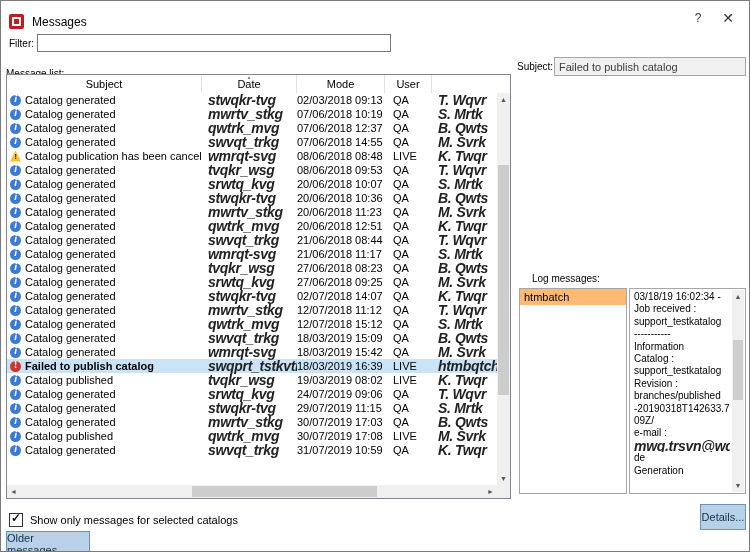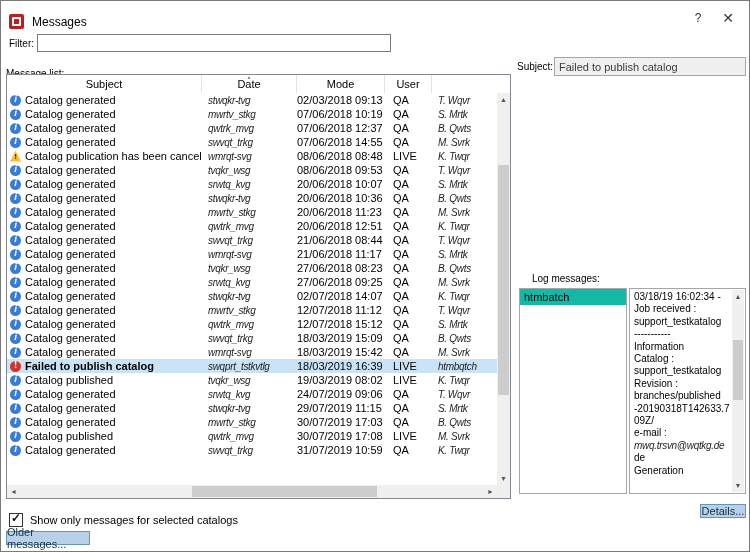--- a/index.html
+++ b/index.html
@@ -24,21 +24,21 @@
   .hcell{position:relative;display:flex;align-items:center;justify-content:center;font-size:11px;border-right:1px solid #e2e2e2;overflow:hidden;}
   .sort{position:absolute;top:-2px;left:50%;transform:translateX(-50%);font-size:6px;color:#888;}
   .rows{position:absolute;top:18px;left:0;right:13px;bottom:13px;overflow:hidden;background:#fff;}
   .lrow{display:grid;grid-template-columns:195px 95px 88px 47px 67px;height:14px;align-items:center;font-size:11px;color:#000;}
   .lrow.selected{background:#cbe3f6;}
   .c-subject{display:flex;align-items:center;gap:4px;padding-left:3px;white-space:nowrap;overflow:hidden;}
   .c-subject.b .stext{font-weight:bold;}
   .c-date{text-align:right;padding-right:10px;white-space:nowrap;}
   .c-mode{padding-left:8px;}
   .c-catalog,.c-user{padding-left:6px;}
-  .scramble{filter:blur(0.7px);font-size:10px;color:#222;letter-spacing:-0.3px;white-space:nowrap;overflow:hidden;font-style:italic;}
+  .scramble{filter:blur(0.7px);font-size:14px;color:#222;letter-spacing:-0.3px;white-space:nowrap;overflow:hidden;font-style:italic;font-weight:bold;}
 
   .micon{width:11px;height:11px;border-radius:50%;display:inline-flex;align-items:center;justify-content:center;font:bold 8px/1 "DejaVu Sans",sans-serif;color:#fff;flex:0 0 11px;}
   .micon.info{background:#3a7bd5;font-style:italic;}
   .micon.error{background:#cf352e;}
   .micon.warning{background:#fdbf2d;color:#4a3a00;border-radius:0;clip-path:polygon(50% 0,100% 100%,0 100%);font-size:7px;align-items:flex-end;padding-bottom:1px;box-sizing:border-box;}
 
   
   .vscroll{position:absolute;top:18px;right:0;bottom:13px;width:13px;background:#f0f0f0;}
   .arr{height:13px;display:flex;align-items:center;justify-content:center;font-size:7px;color:#555;}
   .arr.down{position:absolute;bottom:0;left:0;right:0;}
@@ -47,32 +47,32 @@
   .harr{position:absolute;top:0;width:13px;height:13px;display:flex;align-items:center;justify-content:center;font-size:7px;color:#555;}
   .harr.left{left:0;} .harr.right{right:0;}
   .hthumb{position:absolute;top:1px;bottom:1px;left:185px;width:185px;background:#cdcdcd;}
   .corner{position:absolute;right:0;bottom:0;width:13px;height:13px;background:#f0f0f0;}
 
   
   .checkbox-row{position:absolute;left:8px;top:512px;display:flex;align-items:center;gap:7px;font-size:11px;}
   .checkbox{width:12px;height:12px;border:1px solid #333;background:#fff;position:relative;flex:0 0 12px;}
   .checkbox.checked::after{content:"\2713";position:absolute;top:-3px;left:1px;font-size:12px;font-weight:bold;color:#111;}
 
-  .btn{position:absolute;height:14px;font-size:11px;background:#b9d1e8;border:1px solid #6a93b8;color:#10304b;display:flex;align-items:center;justify-content:center;box-sizing:border-box;cursor:default;}
+  .btn{position:absolute;height:26px;font-size:11px;background:#b9d1e8;border:1px solid #6a93b8;color:#10304b;display:flex;align-items:center;justify-content:center;box-sizing:border-box;cursor:default;}
   .btn.older{left:5px;top:530px;width:84px;}
   .btn.details{left:699px;top:503px;width:46px;}
   .btn.close-btn{left:705px;top:551px;width:40px;}
 
   
   .subject-input{position:absolute;left:553px;top:56px;width:192px;height:19px;background:#f0f0f0;border:1px solid #a6a6a6;box-sizing:border-box;font-size:11px;color:#3c3c3c;display:flex;align-items:center;padding:0 4px;white-space:nowrap;overflow:hidden;}
   .message-box{position:absolute;left:518px;top:79px;width:227px;height:184px;border:1px solid #a6a6a6;box-sizing:border-box;background:#fff;font-size:11px;line-height:14px;padding:3px 5px;overflow:hidden;color:#000;}
   .log-panel{position:absolute;left:518px;top:287px;width:227px;height:206px;}
   .log-list{position:absolute;left:0;top:0;width:108px;bottom:0;border:1px solid #a6a6a6;background:#fff;box-sizing:border-box;}
   .log-item{height:16px;font-size:11px;display:flex;align-items:center;padding:0 4px;}
-  .log-item.selected{background:#14b8a6;}
+  .log-item.selected{background:#fdba74;}
   .log-view{position:absolute;left:110px;top:0;right:0;bottom:0;border:1px solid #a6a6a6;background:#fff;box-sizing:border-box;}
   .log-lines{position:absolute;left:4px;top:2px;right:15px;bottom:2px;overflow:hidden;font-size:10px;line-height:12.4px;color:#000;}
   .log-line{white-space:nowrap;overflow:hidden;}
   .log-vscroll{position:absolute;top:1px;right:1px;bottom:1px;width:12px;background:#f0f0f0;}
   .log-vthumb{position:absolute;left:1px;right:1px;top:50px;height:60px;background:#cdcdcd;}
 </style>
 </head>
 <body>
 
 <div class="dialog">

